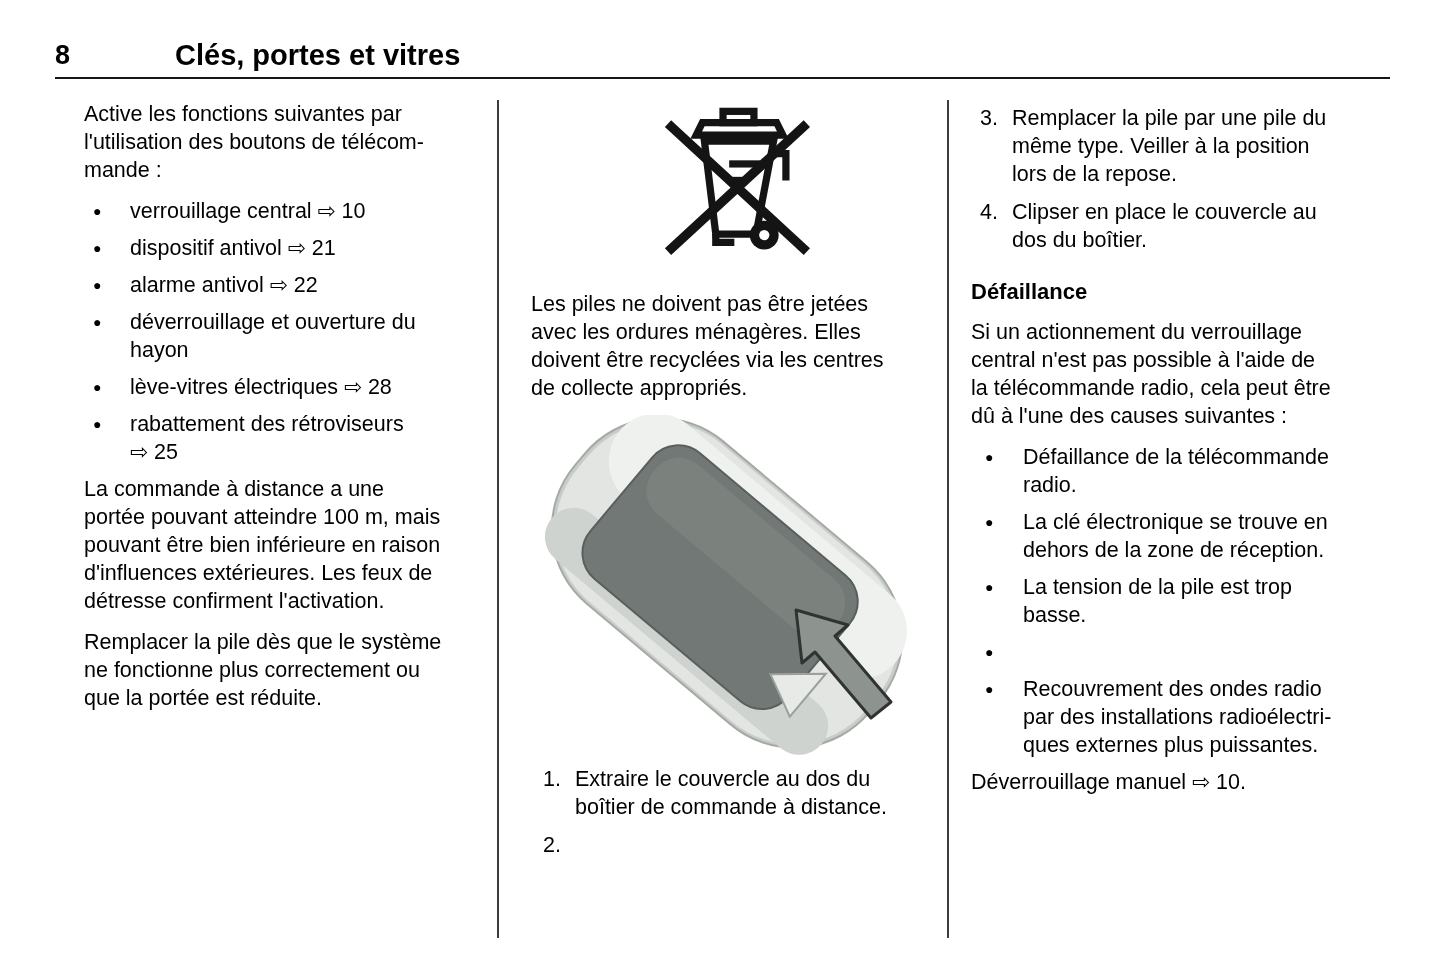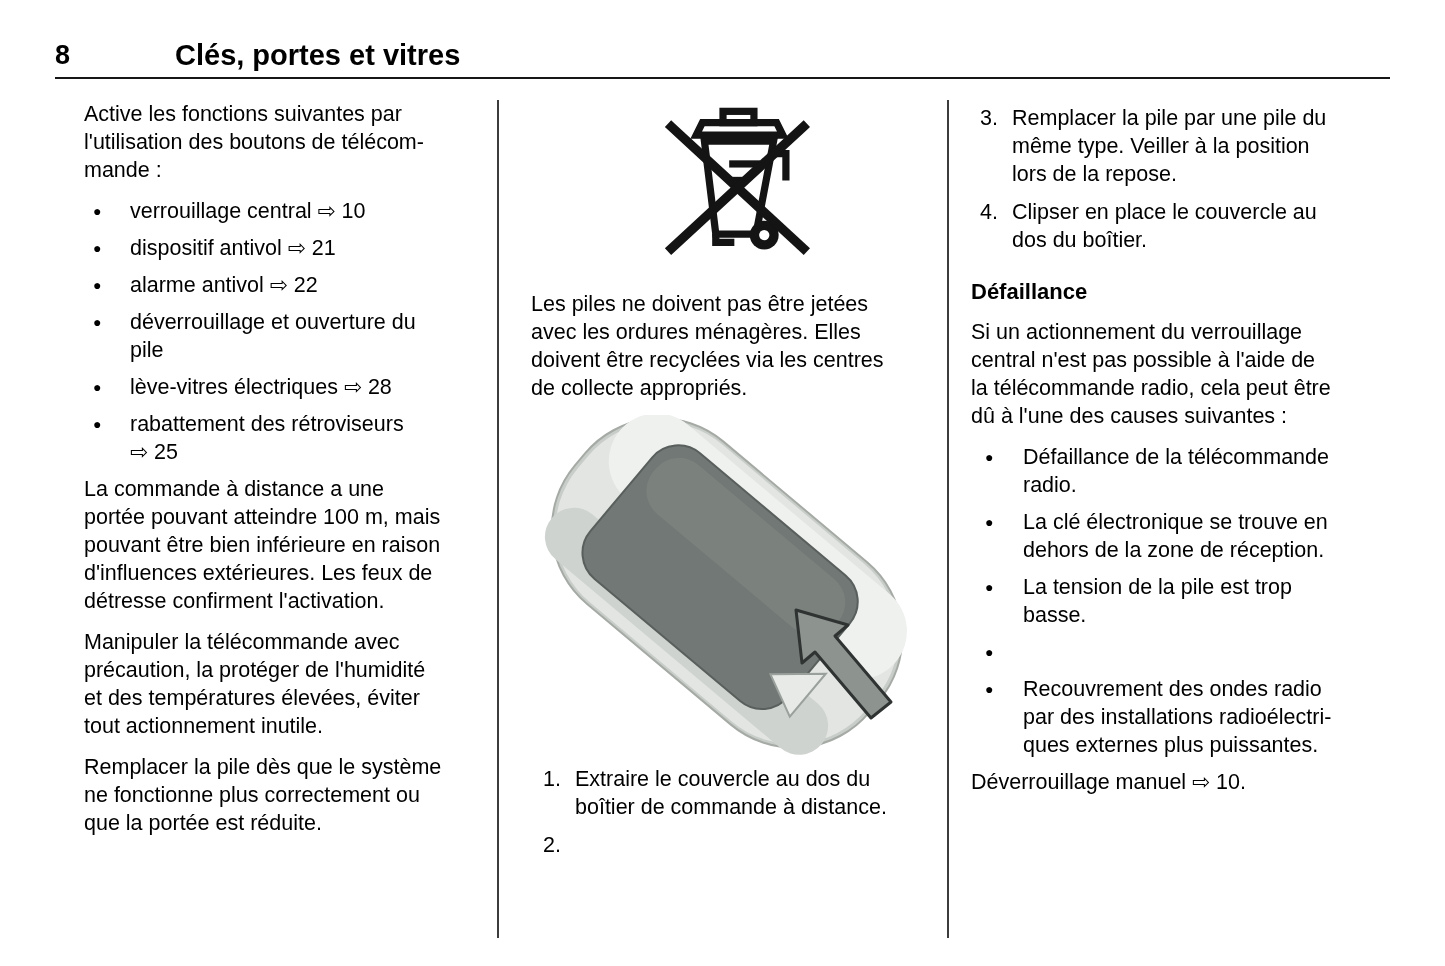--- a/index.html
+++ b/index.html
@@ -81,42 +81,38 @@
         <span class="bdot">●</span>
         <span class="btext ml">dispositif antivol ⇨ 21</span>
       </div>
       <div class="brow">
         <span class="bdot">●</span>
         <span class="btext ml">alarme antivol ⇨ 22</span>
       </div>
       <div class="brow">
         <span class="bdot">●</span>
         <span class="btext ml">déverrouillage et ouverture du
-pile</span>
+hayon</span>
       </div>
       <div class="brow">
         <span class="bdot">●</span>
         <span class="btext ml">lève-vitres électriques ⇨ 28</span>
       </div>
       <div class="brow">
         <span class="bdot">●</span>
         <span class="btext ml">rabattement des rétroviseurs
 ⇨ 25</span>
       </div>
     </div>
 
     <p class="ml">La commande à distance a une
 portée pouvant atteindre 100 m, mais
 pouvant être bien inférieure en raison
 d'influences extérieures. Les feux de
 détresse confirment l'activation.</p>
-    <p class="ml">Manipuler la télécommande avec
-précaution, la protéger de l'humidité
-et des températures élevées, éviter
-tout actionnement inutile.</p>
 
     <p class="ml">Remplacer la pile dès que le système
 ne fonctionne plus correctement ou
 que la portée est réduite.</p>
   </div>
 
   <div class="vline"></div>
 
   <div class="col col2">
 

